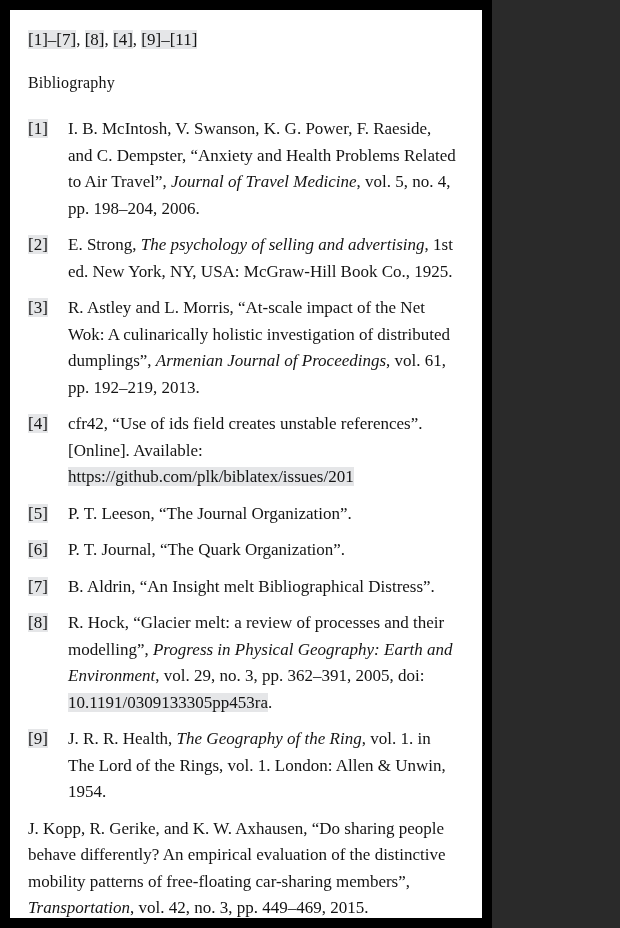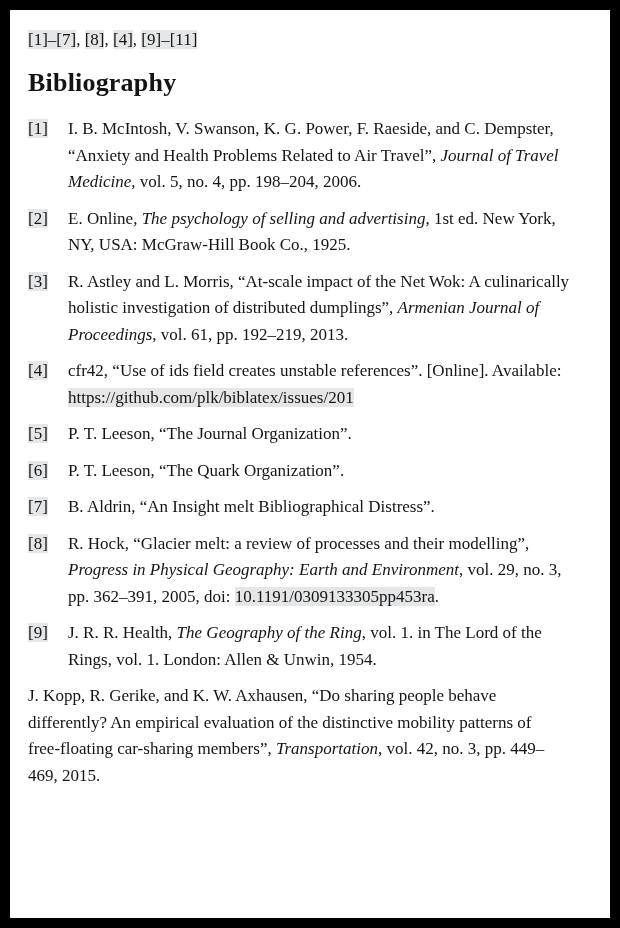--- a/index.html
+++ b/index.html
@@ -1,36 +1,36 @@
 <!DOCTYPE html>
 <html style="--hl: #e5e6e8;"><head>
 <meta charset="utf-8">
 <style>
   html, body { margin: 0; padding: 0; background: #2a2a2a; }
   .page {
-    width: 620px; height: 928px;
+    width: 492px; height: 928px;
     box-sizing: border-box;
     background: #fff;
     border: 10px solid #000;
     padding: 17px 24px 8px 18px;
     overflow: hidden;
     font-family: "Liberation Serif", "DejaVu Serif", serif;
     color: #141414;
   }
   .cite-line {
     font-size: 17px;
     line-height: 26px;
     margin: 0 0 4px 0;
   }
   .hl { background: var(--hl, #e5e6e8); }
   .link { background: var(--hl, #e5e6e8); cursor: pointer; }
   h1.bib-heading {
-    font-size: 26px;
+    font-size: 16px;
     line-height: 32px;
-    font-weight: bold;
+    font-weight: normal;
     margin: 14px 0 17px 0;
     letter-spacing: 0.2px;
   }
   .bib-list { }
   .entry {
     display: flex;
     font-size: 17px;
     line-height: 26.5px;
     margin: 0 0 10px 0;
   }
@@ -51,37 +51,37 @@
 <div class="page">
   <div class="cite-line" id="cite-line"><span class="link">[1]–[7]</span><span class="plain">, </span><span class="link">[8]</span><span class="plain">, </span><span class="link">[4]</span><span class="plain">, </span><span class="link">[9]–[11]</span></div>
   <h1 class="bib-heading">Bibliography</h1>
   <div class="bib-list" id="bib-list">
       <div class="entry">
         <div class="entry-label-col"><span class="hl">[1]</span></div>
         <div class="entry-text"><span class="plain">I. B. McIntosh, V. Swanson, K. G. Power, F. Raeside, and C. Dempster, “Anxiety and Health Problems Related to Air Travel”, </span><span class="italic">Journal of Travel Medicine</span><span class="plain">, vol. 5, no. 4, pp. 198–204, 2006.</span></div>
       </div>
       <div class="entry">
         <div class="entry-label-col"><span class="hl">[2]</span></div>
-        <div class="entry-text"><span class="plain">E. Online, </span><span class="italic">The psychology of selling and advertising</span><span class="plain">, 1st ed. New York, NY, USA: McGraw-Hill Book Co., 1925.</span></div>
+        <div class="entry-text"><span class="plain">E. Strong, </span><span class="italic">The psychology of selling and advertising</span><span class="plain">, 1st ed. New York, NY, USA: McGraw-Hill Book Co., 1925.</span></div>
       </div>
       <div class="entry">
         <div class="entry-label-col"><span class="hl">[3]</span></div>
         <div class="entry-text"><span class="plain">R. Astley and L. Morris, “At-scale impact of the Net Wok: A culinarically holistic investigation of distributed dumplings”, </span><span class="italic">Armenian Journal of Proceedings</span><span class="plain">, vol. 61, pp. 192–219, 2013.</span></div>
       </div>
       <div class="entry">
         <div class="entry-label-col"><span class="hl">[4]</span></div>
         <div class="entry-text"><span class="plain">cfr42, “Use of ids field creates unstable references”. [Online]. Available: </span><span class="link">https://github.com/plk/biblatex/issues/201</span></div>
       </div>
       <div class="entry">
         <div class="entry-label-col"><span class="hl">[5]</span></div>
         <div class="entry-text"><span class="plain">P. T. Leeson, “The Journal Organization”.</span></div>
       </div>
       <div class="entry">
         <div class="entry-label-col"><span class="hl">[6]</span></div>
-        <div class="entry-text"><span class="plain">P. T. Leeson, “The Quark Organization”.</span></div>
+        <div class="entry-text"><span class="plain">P. T. Journal, “The Quark Organization”.</span></div>
       </div>
       <div class="entry">
         <div class="entry-label-col"><span class="hl">[7]</span></div>
         <div class="entry-text"><span class="plain">B. Aldrin, “An Insight melt Bibliographical Distress”.</span></div>
       </div>
       <div class="entry">
         <div class="entry-label-col"><span class="hl">[8]</span></div>
         <div class="entry-text"><span class="plain">R. Hock, “Glacier melt: a review of processes and their modelling”, </span><span class="italic">Progress in Physical Geography: Earth and Environment</span><span class="plain">, vol. 29, no. 3, pp. 362–391, 2005, doi: </span><span class="link">10.1191/0309133305pp453ra</span><span class="plain">.</span></div>
       </div>
       <div class="entry">

